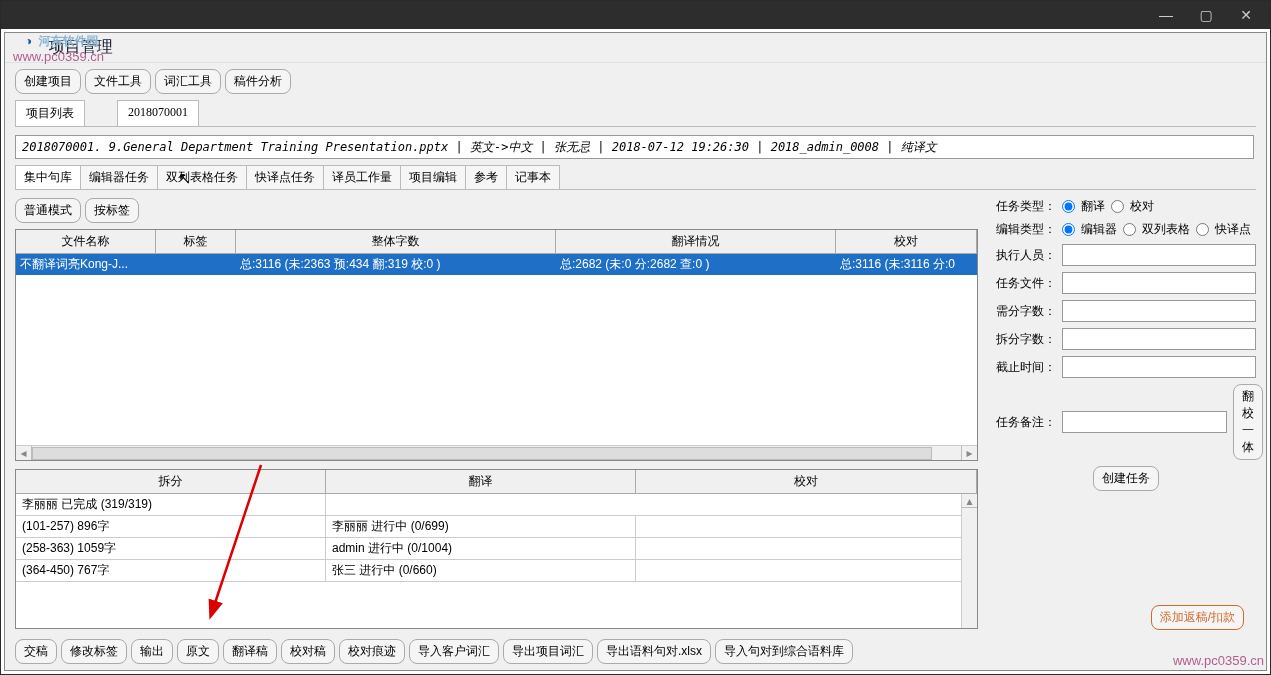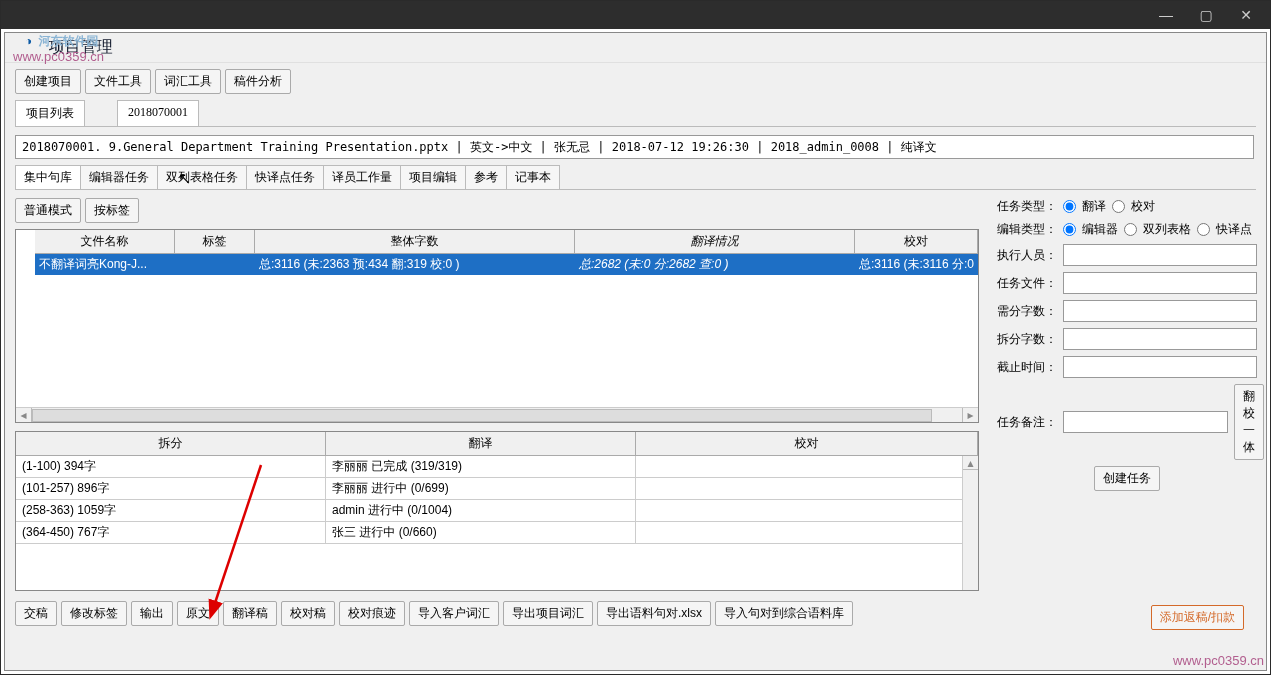--- a/index.html
+++ b/index.html
@@ -9,36 +9,36 @@
     .titlebar-left { color: #999; padding-left: 6px; font-size: 11px; }
     .titlebar-controls { display: flex; gap: 0; }
     .titlebar-btn { width: 40px; height: 28px; background: transparent; border: none; color: #ccc; font-size: 14px; display: flex; align-items: center; justify-content: center; cursor: pointer; }
     .watermark-top { position: absolute; top: 24px; left: 24px; color: #8ab4d4; font-size: 22px; font-weight: bold; pointer-events: none; z-index: 50; }
     .watermark-url { position: absolute; top: 48px; left: 12px; color: #b25f8f; font-size: 13px; pointer-events: none; z-index: 50; font-family: Arial; }
     .watermark-bottom { position: absolute; bottom: 6px; right: 6px; color: #b25f8f; font-size: 13px; pointer-events: none; z-index: 50; font-family: Arial; }
     .content { position: absolute; top: 28px; left: 0; right: 0; bottom: 0; background: #f0f0f0; border: 1px solid #888; margin: 3px; }
     .menubar { background: #f0f0f0; padding: 4px 10px; border-bottom: 1px solid #e0e0e0; display: flex; gap: 16px; }
     .menubar span { font-size: 16px; color: #0f172a; }
     .toolbar { padding: 6px 10px; display: flex; gap: 4px; }
-    .btn { background: #f5f5f5; border: 1px solid #aaa; border-radius: 2px; padding: 3px 8px; cursor: pointer; font-size: 12px; }
+    .btn { background: #f5f5f5; border: 1px solid #aaa; border-radius: 8px; padding: 3px 8px; cursor: pointer; font-size: 12px; }
     .btn-orange { border-color: #d46a2a; color: #d46a2a; }
     .outer-tabs { display: flex; border-bottom: 1px solid #bbb; margin: 0 10px; gap: 33px; }
     .outer-tab { padding: 4px 10px; border: 1px solid #bbb; border-bottom: none; background: #fff; font-size: 12px; margin-right: -1px; cursor: pointer; }
     .outer-tab.active { background: #fff; position: relative; z-index: 1; font-family: Liberation Serif, serif; }
-    .path-input { width: calc(100% - 22px); margin: 8px 10px 6px; border: 1px solid #999; padding: 4px 6px; font-family: monospace; font-size: 12px; background: #fff; }
+    .path-input { width: calc(100% - 22px); margin: 8px 10px 6px; border: 1px solid #999; padding: 4px 6px; font-family: monospace; font-size: 12px; background: #fff; font-style: italic; }
     .inner-tabs { display: flex; border-bottom: 1px solid #bbb; margin: 0 10px; }
     .inner-tab { padding: 3px 8px; border: 1px solid #bbb; border-bottom: none; background: #f6f6f6; font-size: 12px; margin-right: -1px; cursor: pointer; position: relative; }
     .inner-tab.active { background: #fff; }
     .main-layout { display: flex; margin: 0 10px; gap: 18px; }
     .left-pane { flex: 1; padding-top: 8px; }
     .mode-btns { display: flex; gap: 4px; margin-bottom: 6px; }
-    .filelist { border: 1px solid #888; background: #fff; height: 194px; position: relative; overflow: hidden; padding-left: 19px; }
+    .filelist { border: 1px solid #888; background: #fff; height: 232px; position: relative; overflow: hidden; }
     .fl-header { display: flex; background: #f0f0f0; border-bottom: 1px solid #aaa; }
     .fl-th { border-right: 1px solid #aaa; text-align: center; padding: 3px 4px; font-size: 12px; }
-    .fl-c1 { width: 140px; } .fl-c2 { width: 80px; } .fl-c3 { width: 320px; } .fl-c4 { width: 280px; font-style: italic; } .fl-c5 { flex: 1; }
+    .fl-c1 { width: 140px; } .fl-c2 { width: 80px; } .fl-c3 { width: 320px; } .fl-c4 { width: 280px; } .fl-c5 { flex: 1; }
     .fl-row { display: flex; background: #1e6fc5; color: #fff; font-family: monospace; font-size: 12px; }
     .fl-td { padding: 2px 4px; white-space: nowrap; overflow: hidden; }
     .fl-scroll { position: absolute; bottom: 0; left: 0; right: 0; height: 15px; background: #f0f0f0; border-top: 1px solid #ccc; display: flex; }
     .fl-scroll-track { flex:1; background:#f0f0f0; position:relative; }
     .fl-scroll-thumb { position:absolute; left:0; top:1px; height:13px; width:900px; background:#ddd; border:1px solid #bbb; }
     .split-table { border: 1px solid #888; background: #fff; margin-top: 8px; height: 160px; overflow: hidden; position: relative; }
     .sp-header { display: flex; background: #f0f0f0; border-bottom: 1px solid #aaa; }
     .sp-th { text-align: center; padding: 3px 4px; border-right: 1px solid #aaa; font-size: 12px; }
     .sp-c1 { width: 310px; } .sp-c2 { width: 310px; } .sp-c3 { flex: 1; }
     .sp-row { display: flex; border-bottom: 1px solid #ccc; font-family: monospace; font-size: 12px; }
@@ -136,21 +136,20 @@
         </div>
 
         <div class="split-table">
           <div class="sp-header">
             <div class="sp-th sp-c1">拆分</div>
             <div class="sp-th sp-c2">翻译</div>
             <div class="sp-th sp-c3">校对</div>
           </div>
           <div id="split-rows">
               <div class="sp-row">
-                <div class="sp-td sp-c1">(1-100) 394字</div>
                    <div class="sp-td sp-c2">李丽丽 已完成 (319/319)</div>
                    <div class="sp-td sp-c3"></div>
               </div>
               <div class="sp-row">
                 <div class="sp-td sp-c1">(101-257) 896字</div>
                    <div class="sp-td sp-c2">李丽丽 进行中 (0/699)</div>
                    <div class="sp-td sp-c3"></div>
               </div>
               <div class="sp-row">
                 <div class="sp-td sp-c1">(258-363) 1059字</div>

